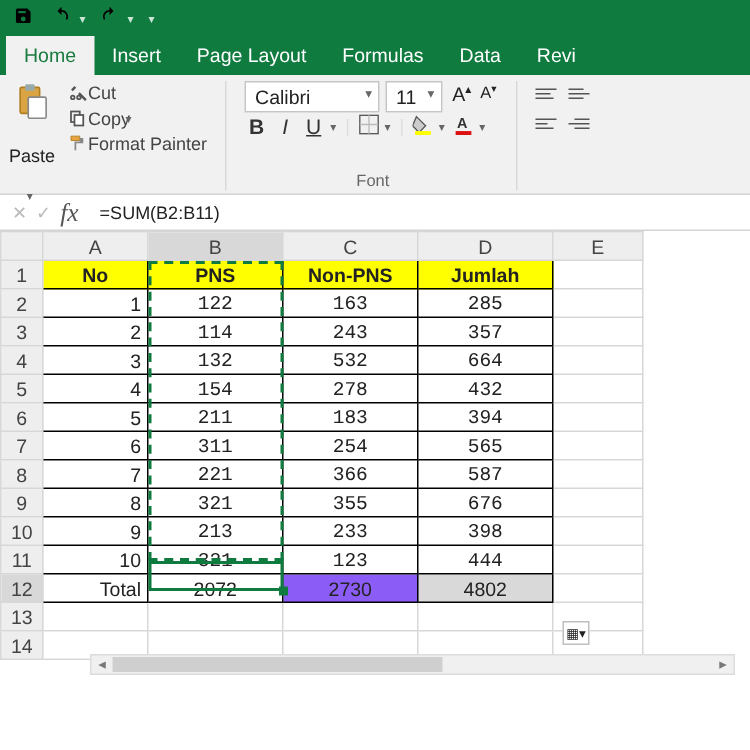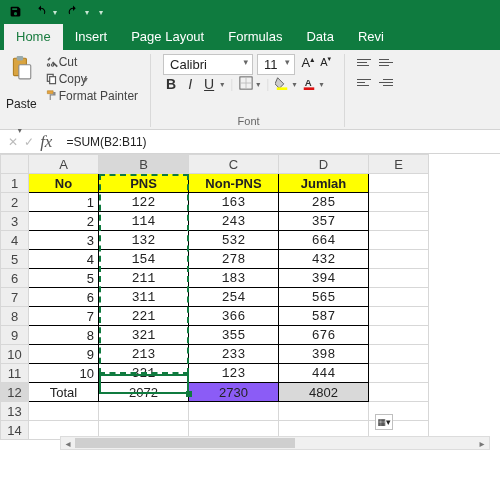--- a/index.html
+++ b/index.html
@@ -60,21 +60,21 @@
   table.grid { border-collapse:collapse; table-layout:fixed; }
   .grid th, .grid td { border:1px solid #d7d7d7; font-size:13px; height:19px; }
   .grid th { background:#eee; color:#444; font-weight:normal; text-align:center; }
   .corner { width:28px; background:#eee; }
   .rowh { width:28px; background:#eee; text-align:center; color:#444; font-size:12px; }
   .colh { width:90px; }
   .grid td { padding:0 4px; }
   .yellhdr { background:#ffff00; font-weight:bold; text-align:center; border:1px solid #000 !important;margin-left:35px; }
   .dcell { text-align:center; border:1px solid #000 !important;font-family:Liberation Mono, monospace; }
   .ncell { text-align:right; border:1px solid #000 !important; padding-right:6px; }
-  .totlabel { text-align:center; border:1px solid #000 !important; }
+  .totlabel { text-align:right; border:1px solid #000 !important; }
   .totval { text-align:center; border:1px solid #000 !important; }
   .rowh.sel, .colh.sel { background:#d8d8d8; }
 
   
   .marquee { position:absolute; border:2px dashed #0f7b3f; pointer-events:none; }
   .selcell { position:absolute; border:2px solid #0f7b3f; pointer-events:none; }
   .fillh { position:absolute; width:6px; height:6px; background:#0f7b3f; pointer-events:none; }
 
   
   .hscroll { position:absolute; left:60px; right:10px; height:14px; background:#f0f0f0; border:1px solid #dcdcdc; display:flex; align-items:center; }

